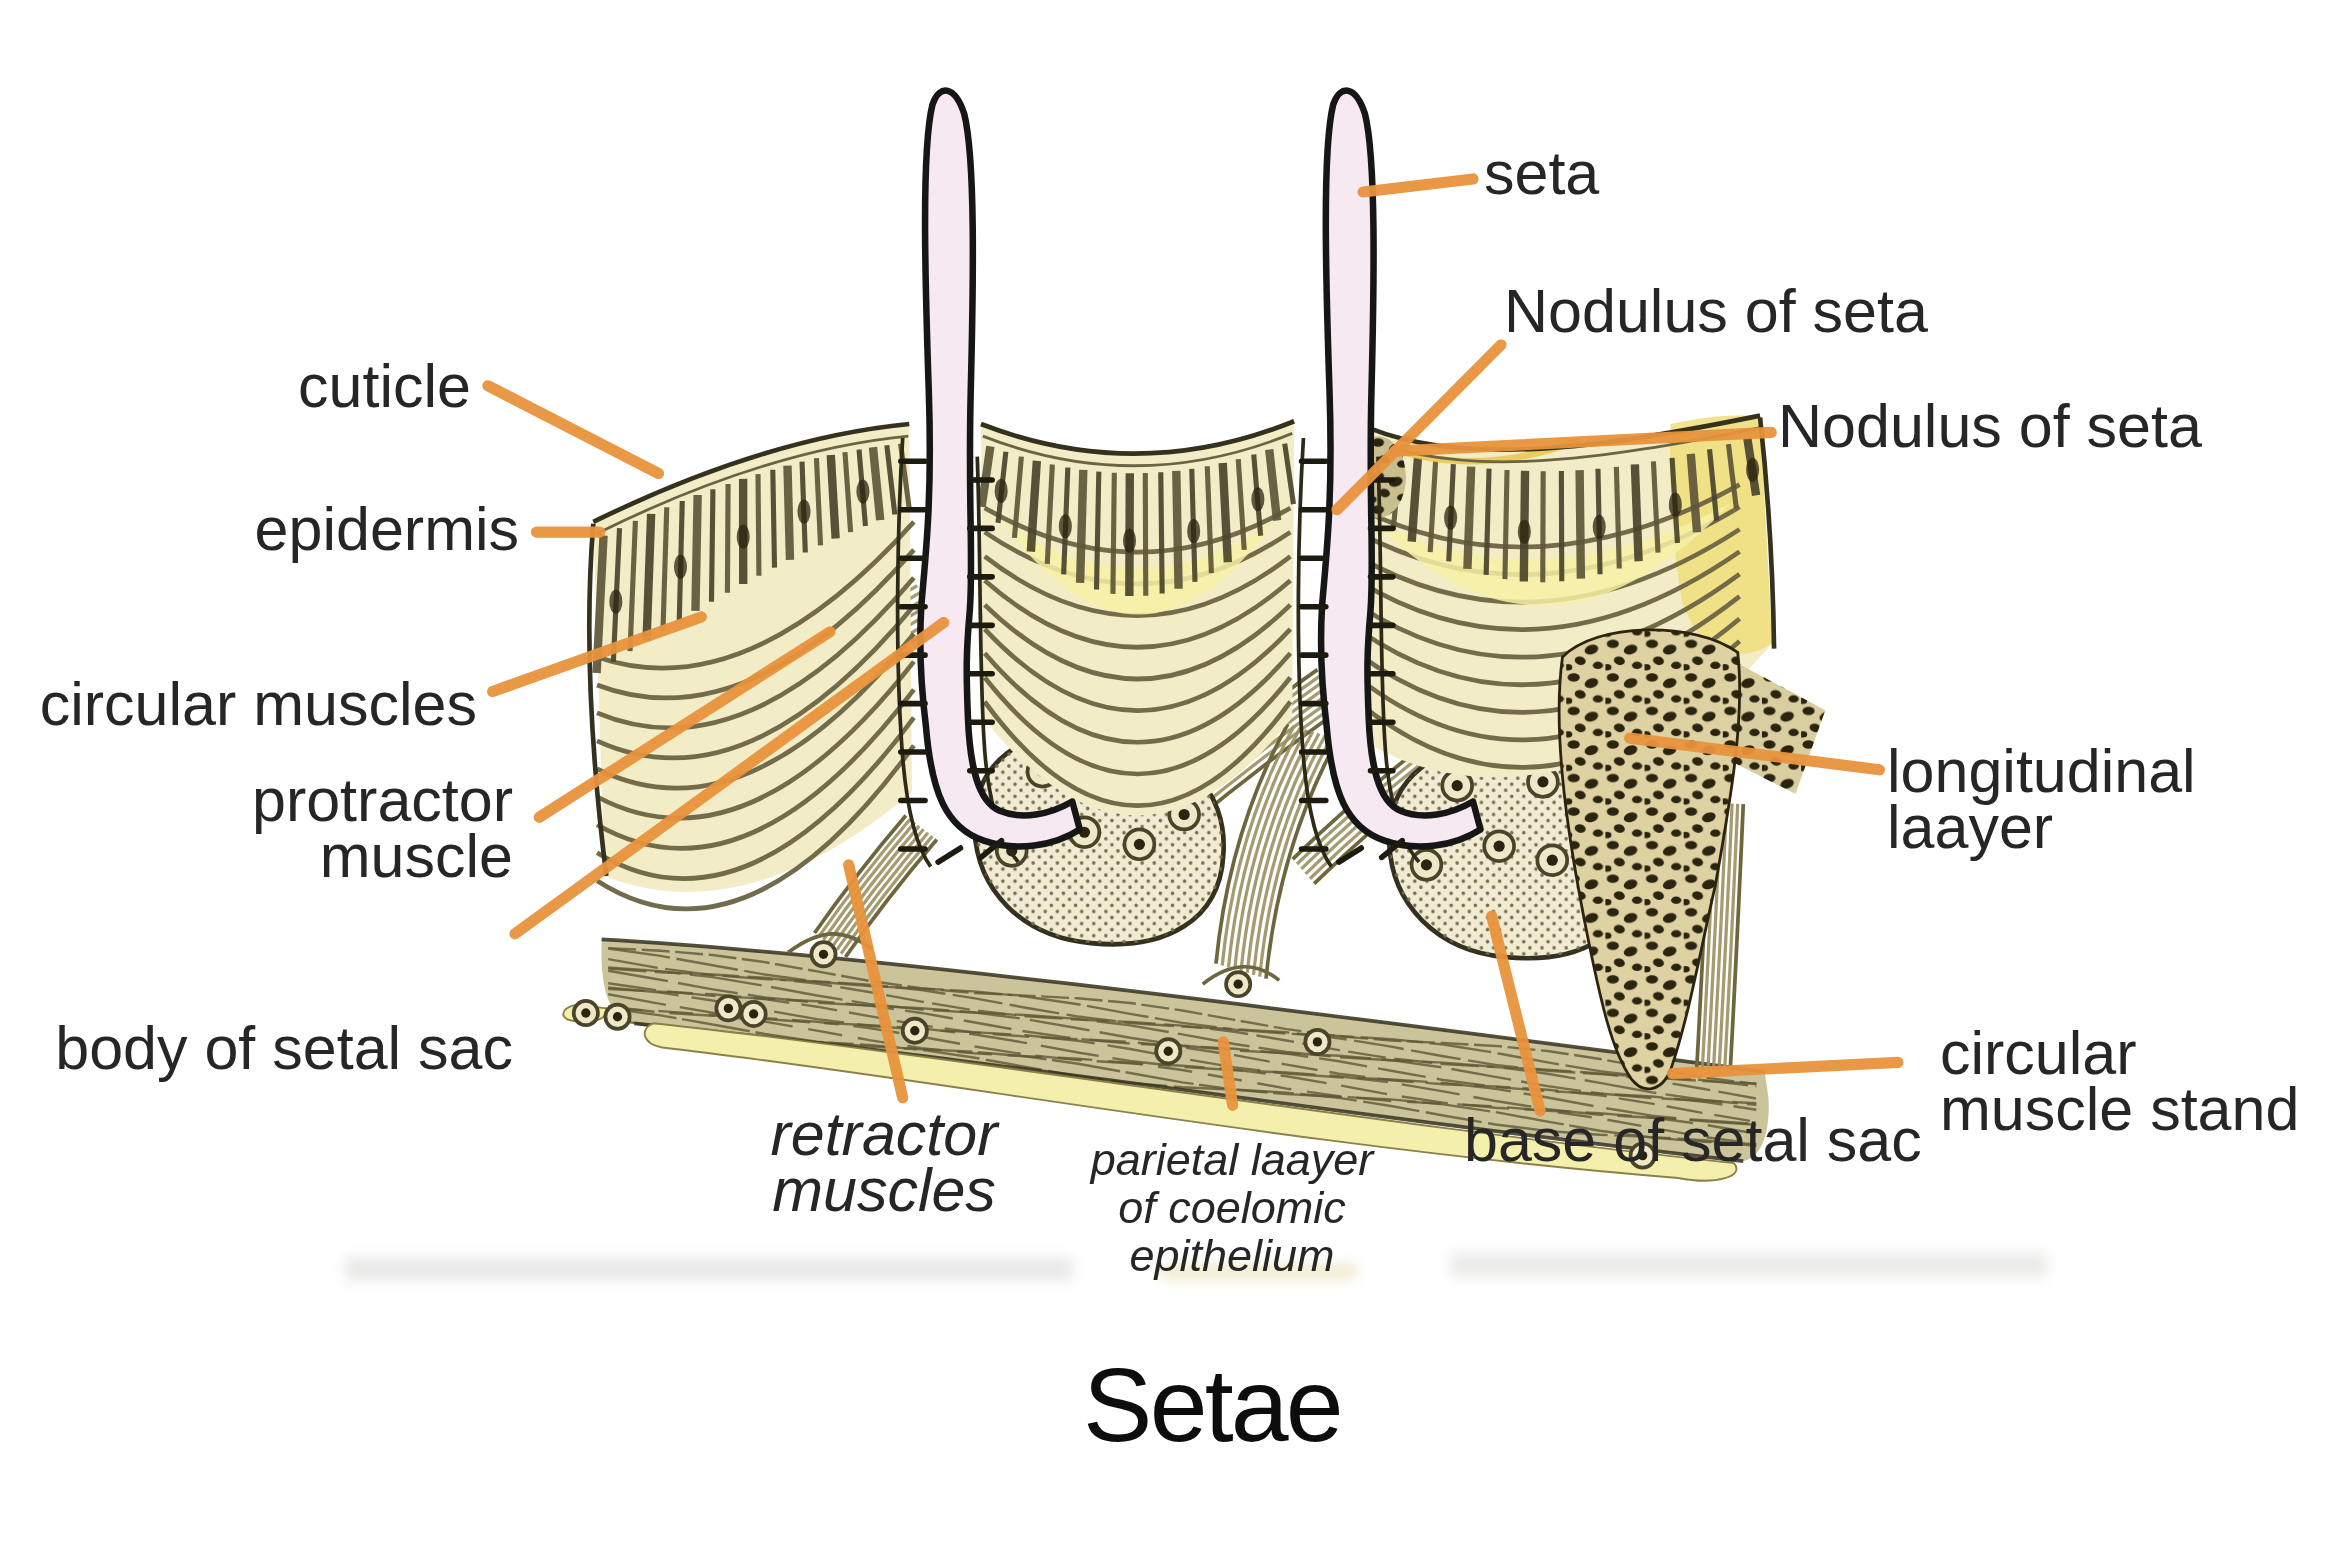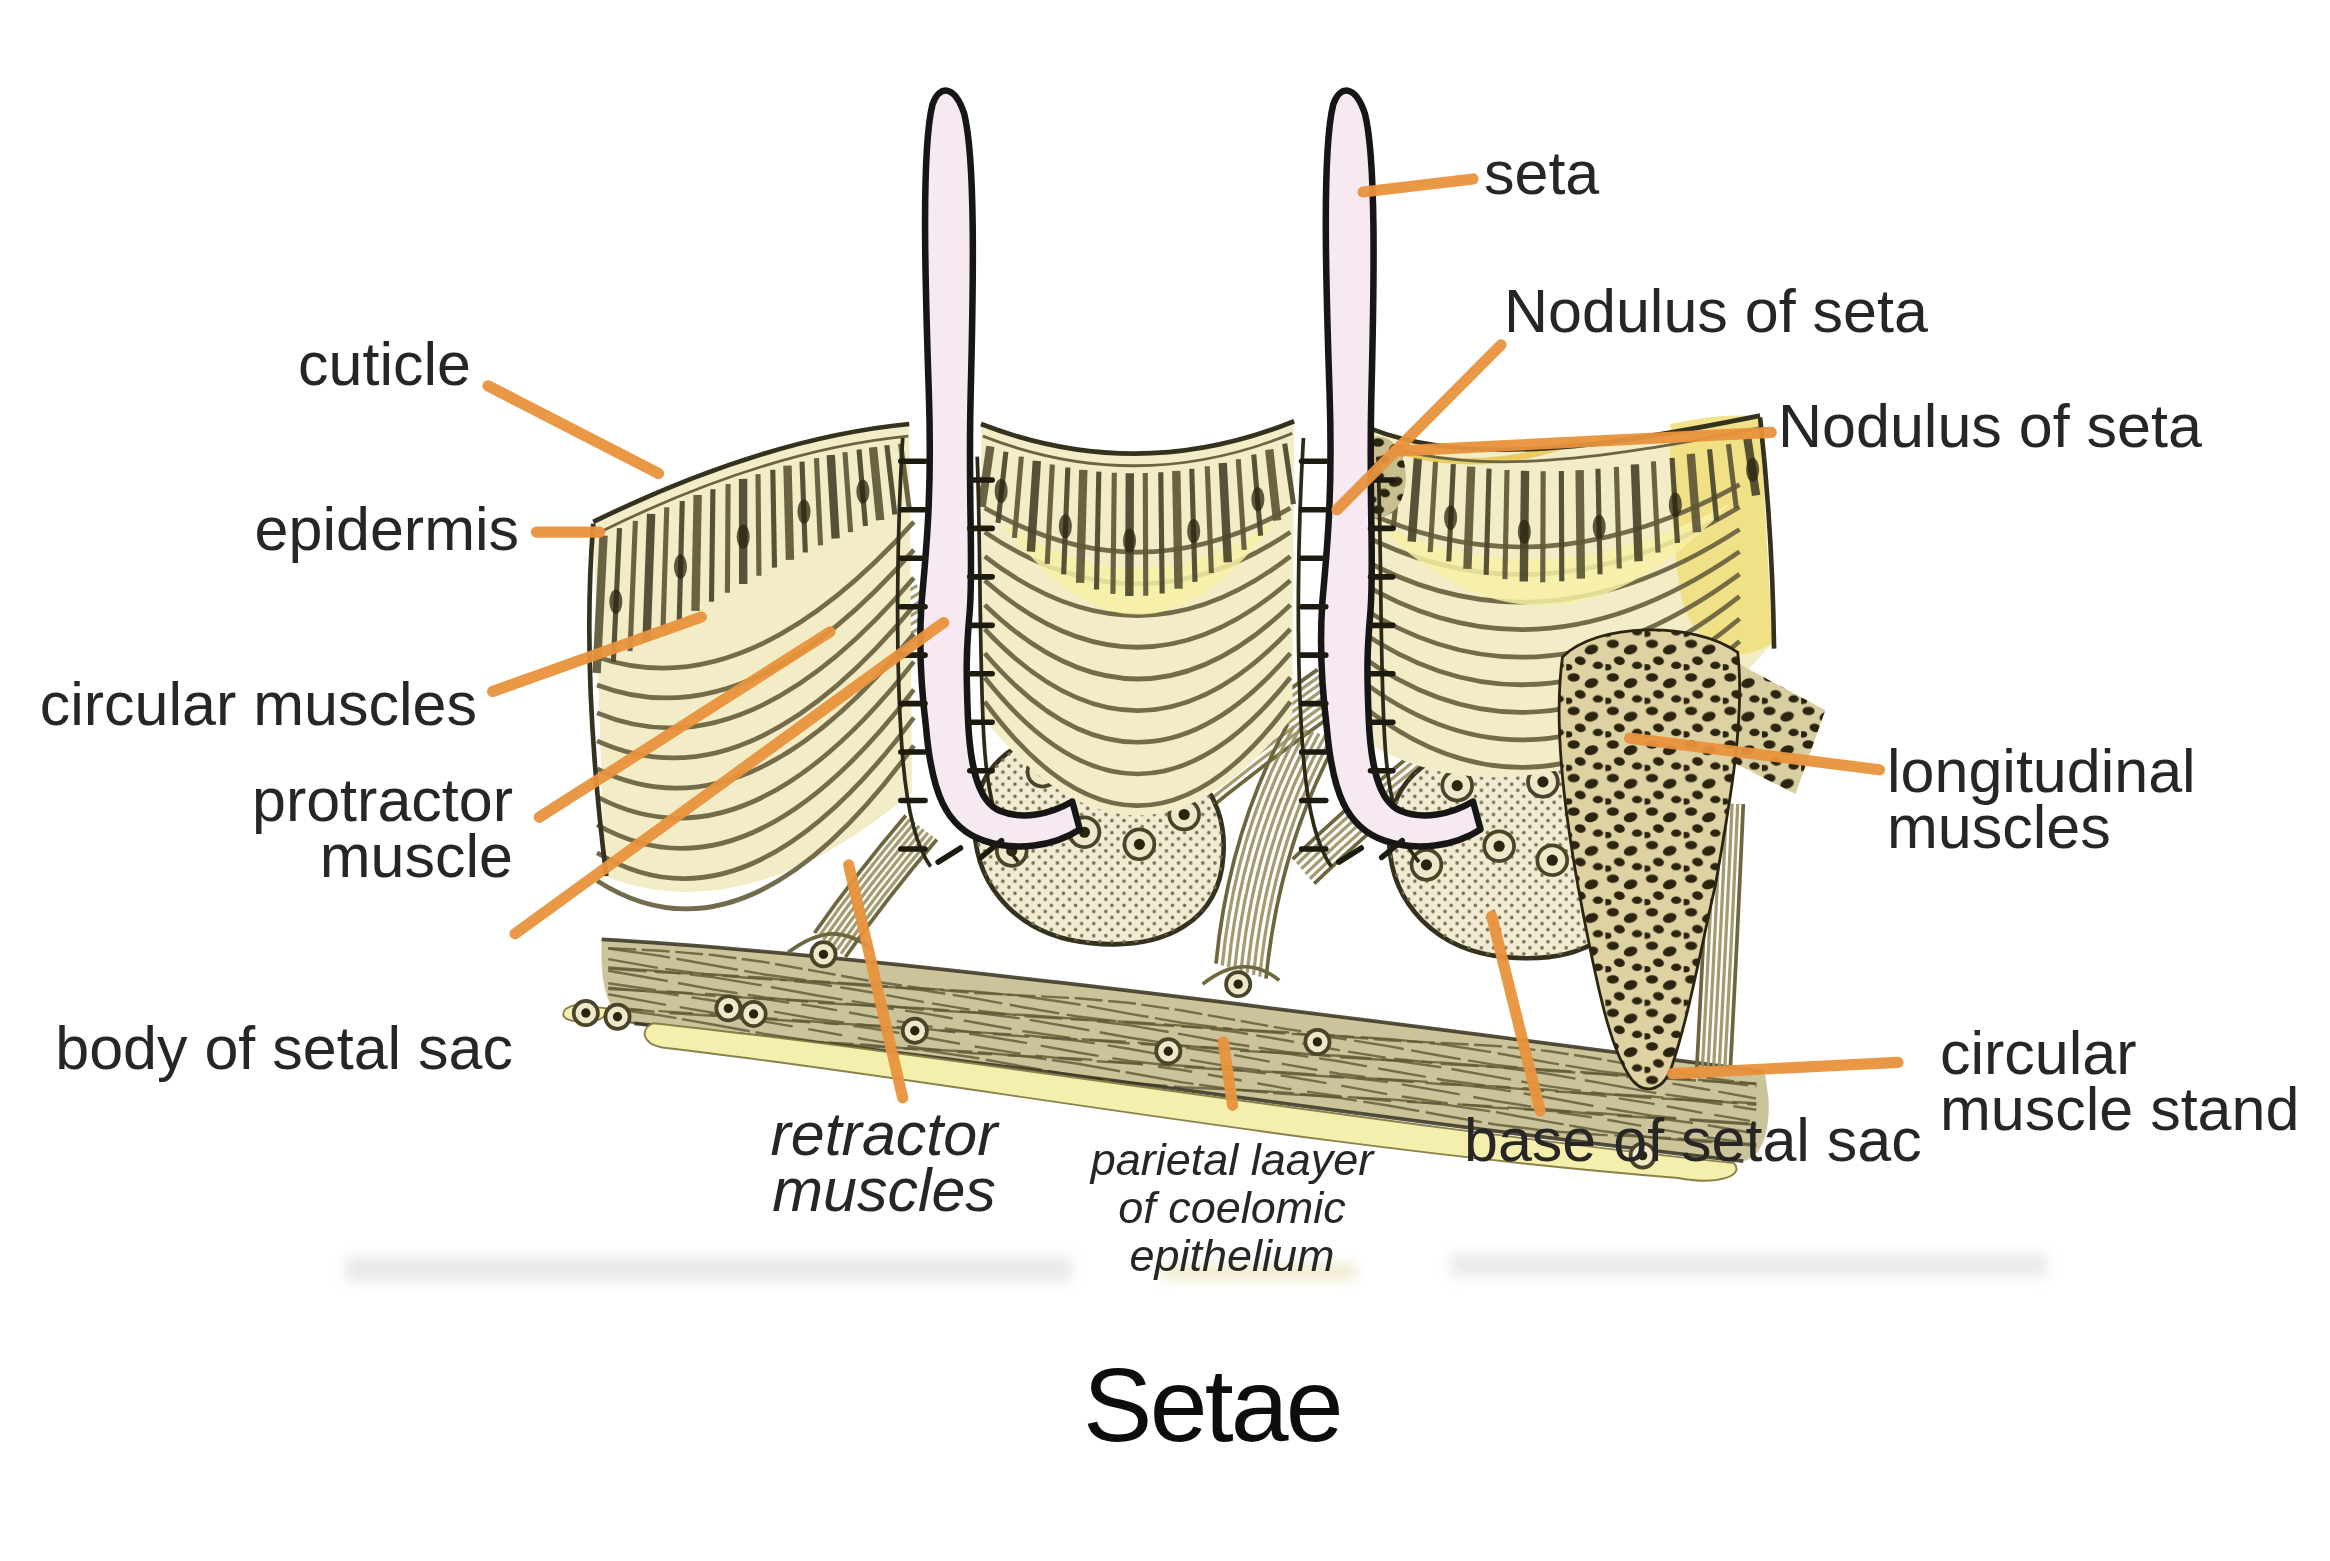--- a/index.html
+++ b/index.html
@@ -383,35 +383,35 @@
       <line class="leader" x1="1794" y1="1152" x2="2036" y2="1140"></line>
     </g>
   </svg>
 
   <div class="wm">
     <span style="left:345px;top:1257px;width:727px;height:24px;background:rgba(120,120,110,.16);"></span>
     <span style="left:1161px;top:1264px;width:196px;height:15px;background:rgba(205,185,85,.30);"></span>
     <span style="left:1450px;top:1253px;width:597px;height:24px;background:rgba(120,120,110,.15);"></span>
   </div>
 
-  <div class="lab r" style="right:1860px;top:336px;">cuticle</div>
+  <div class="lab r" style="right:1860px;top:358px;">cuticle</div>
   <div class="lab r" style="right:1812px;top:501px;">epidermis</div>
   <div class="lab r" style="right:1854px;top:676px;">circular muscles</div>
   <div class="lab r" style="right:1818px;top:772px;">protractor
 muscle</div>
   <div class="lab r" style="right:1818px;top:1020px;">body of setal sac</div>
   <div class="lab c" style="left:884px;top:1106px;">retractor
 muscles</div>
   <div class="lab c sm" style="left:1232px;top:1108px;margin-top:28px;">parietal laayer
 of coelomic
 epithelium</div>
   <div class="lab" style="left:1464px;top:1112px;">base of setal sac</div>
   <div class="lab" style="left:1484px;top:145px;">seta</div>
   <div class="lab" style="left:1504px;top:283px;">Nodulus of seta</div>
   <div class="lab" style="left:1778px;top:398px;">Nodulus of seta</div>
   <div class="lab" style="left:1887px;top:743px;">longitudinal
-muscles</div>
+laayer</div>
   <div class="lab" style="left:1908px;top:1025px;margin-left:32px;">circular
 muscle stand</div>
 
   <div class="title">Setae</div>
 </div>
 
 
 </body></html>

